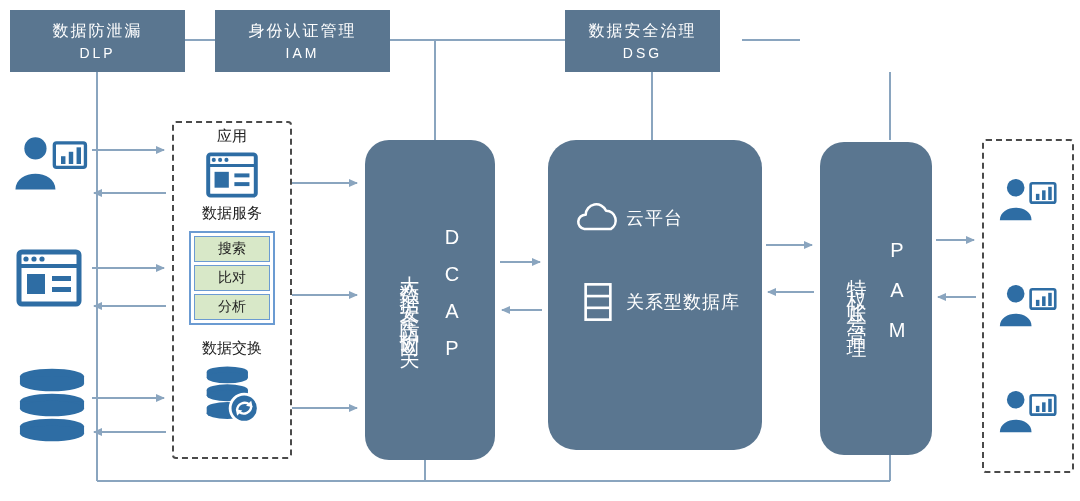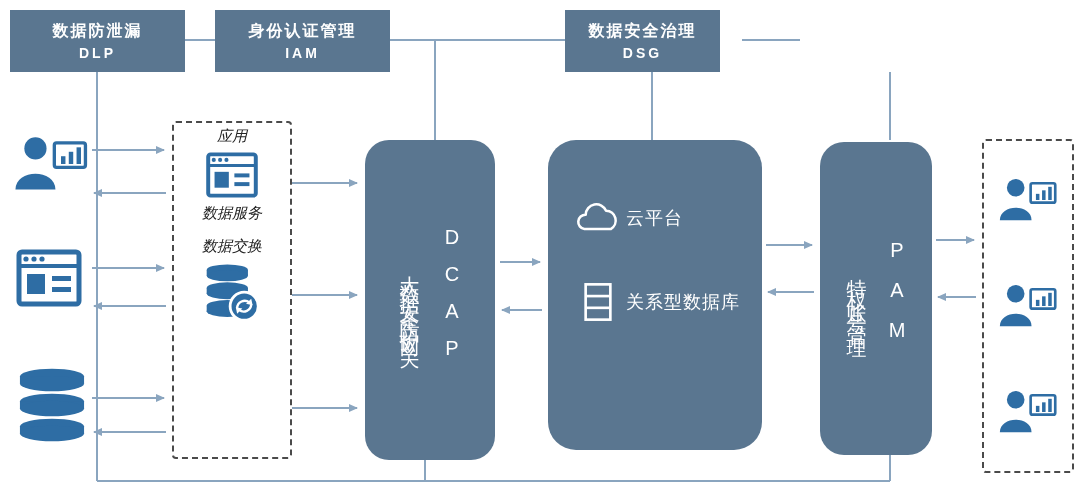--- a/index.html
+++ b/index.html
@@ -5,21 +5,21 @@
   html,body{margin:0;padding:0;background:#fff;}
   .canvas{position:relative;width:1080px;height:501px;background:#fff;overflow:hidden;
           font-family:"Liberation Sans","DejaVu Sans",sans-serif;}
 
   
   .wires{position:absolute;left:0;top:0;width:1080px;height:501px;z-index:1;}
   .wire{stroke:#8aa5bf;stroke-width:2;fill:none;}
 
   
   .topbox{position:absolute;top:10px;height:62px;background:#5a7690;color:#fff;z-index:2;
-          display:flex;flex-direction:column;justify-content:center;align-items:center;gap:3px;font-weight:bold;}
+          display:flex;flex-direction:column;justify-content:center;align-items:center;gap:3px;}
   .tb-title{font-size:16px;letter-spacing:2px;}
   .tb-abbr{font-size:14px;letter-spacing:3px;}
 
   
   .bigbox{position:absolute;background:#5a7690;color:#fff;border-radius:24px;z-index:2;}
   .gateway{left:365px;top:140px;width:130px;height:320px;display:flex;justify-content:center;align-items:center;gap:16px;}
   .platform{left:548px;top:140px;width:214px;height:310px;border-radius:28px;}
   .pambox{left:820px;top:142px;width:112px;height:313px;display:flex;justify-content:center;align-items:center;gap:14px;}
 
   .vtext{writing-mode:vertical-lr;text-orientation:upright;white-space:nowrap;}
@@ -28,21 +28,21 @@
 
   .prow{position:absolute;left:22px;display:flex;align-items:center;gap:0;height:48px;}
   .picon{width:56px;display:flex;justify-content:center;align-items:center;}
   .plabel{font-size:18px;letter-spacing:1px;}
 
   
   .dashed-box{position:absolute;border:2px dashed #4a4a4a;border-radius:4px;background:#fff;z-index:2;}
   .left-panel{left:172px;top:121px;width:116px;height:334px;display:flex;flex-direction:column;align-items:center;}
   .right-panel{left:982px;top:139px;width:88px;height:318px;display:flex;flex-direction:column;align-items:center;justify-content:space-around;padding:6px 0;}
 
-  .lp-label{font-size:15px;color:#222;margin-top:6px;font-style:italic;}
+  .lp-label{font-size:15px;color:#222;margin-top:6px;}
   .lp-label:first-child{margin-top:4px;}
   .svc-list{margin-top:8px;border:2px solid #6b9bd2;padding:3px;display:flex;flex-direction:column;gap:3px;width:86px;background:#fff;box-sizing:border-box;}
   .svc-row{background:#d8e8c8;border:1px solid #6b9bd2;font-size:14px;color:#222;text-align:center;padding:3px 0;}
 
   .abs-icon{position:absolute;z-index:2;}
   .lp-icon-app{width:54px;height:46px;margin-top:6px;}
   .lp-icon-dbx{width:62px;height:60px;margin-top:8px;}
   .user-ic{width:58px;height:48px;}
 </style>
 </head>
@@ -187,20 +187,25 @@
   <svg class="abs-icon" style="left:14px;top:368px;width:76px;height:74px">
       <use href="#sym-db"></use>
     </svg>
 
   <div class="dashed-box left-panel">
     <div class="lp-label">应用</div>
     <svg class="lp-icon-app">
         <use href="#sym-browser"></use>
       </svg>
     <div class="lp-label">数据服务</div>
+    <div class="svc-list">
+      <div class="svc-row">搜索</div>
+      <div class="svc-row">比对</div>
+      <div class="svc-row">分析</div>
+    </div>
     <div class="lp-label" style="margin-top:14px">数据交换</div>
     <svg class="lp-icon-dbx">
         <use href="#sym-dbx"></use>
       </svg>
   </div>
 
   <div class="bigbox gateway">
     <div class="vtext vt-cn">大数据安全防护网关</div>
     <div class="vtext vt-en">DCAP</div>
   </div>

